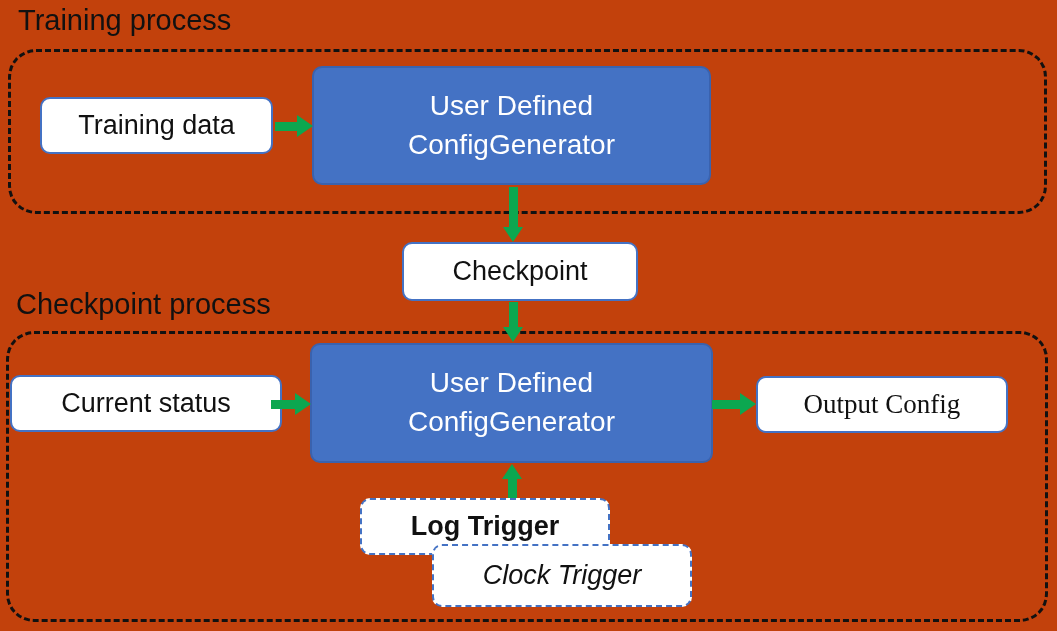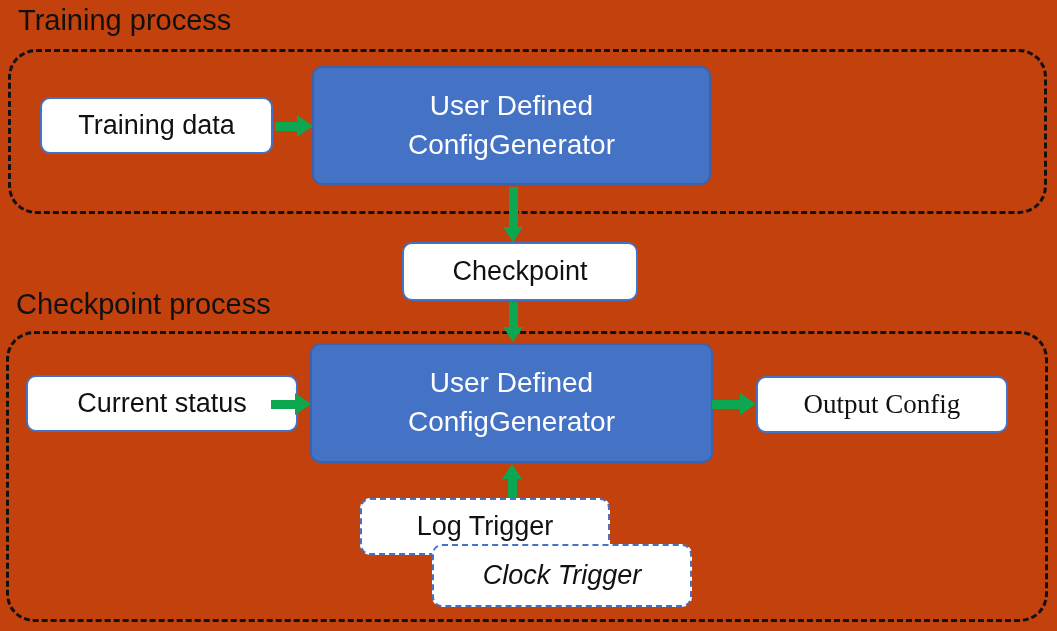--- a/index.html
+++ b/index.html
@@ -129,21 +129,21 @@
 
   <div class="arrow arrow-down" style="left:503px; top:302px; height:40px;">
     <div class="shaft"></div>
     <div class="head"></div>
   </div>
 
   <div class="section-label" style="left:16px; top:288px;">Checkpoint process</div>
 
   <div class="dashed-container" style="left:6px; top:331px; width:1036px; height:285px;"></div>
 
-  <div class="white-box" style="left:10px; top:375px; width:272px; height:57px;margin-left:16px;">Current status</div>
+  <div class="white-box" style="left:10px; top:375px; width:272px; height:57px;">Current status</div>
 
   <div class="arrow arrow-right" style="left:271px; top:393px; width:40px;">
     <div class="shaft"></div>
     <div class="head"></div>
   </div>
 
   <div class="gen-box" style="left:310px; top:343px; width:403px; height:120px;">User Defined
 ConfigGenerator</div>
 
   <div class="arrow arrow-right" style="left:712px; top:393px; width:44px;">
@@ -151,17 +151,17 @@
     <div class="head"></div>
   </div>
 
   <div class="white-box" style="left:756px; top:376px; width:252px; height:57px;font-family:Liberation Serif, serif;">Output Config</div>
 
   <div class="arrow arrow-up" style="left:502px; top:464px; height:34px;">
     <div class="shaft"></div>
     <div class="head"></div>
   </div>
 
-  <div class="trigger-box" style="left:360px; top:498px; width:250px; height:57px; z-index:3;">Log Trigger</div>
+  <div class="trigger-box" style="left:360px; top:498px; width:250px; height:57px; z-index:3;font-weight:bold;">Log Trigger</div>
 
   <div class="trigger-box" style="left:432px; top:544px; width:260px; height:63px; z-index:4;font-style:italic;">Clock Trigger</div>
 
 </div>
 
 </body></html>

